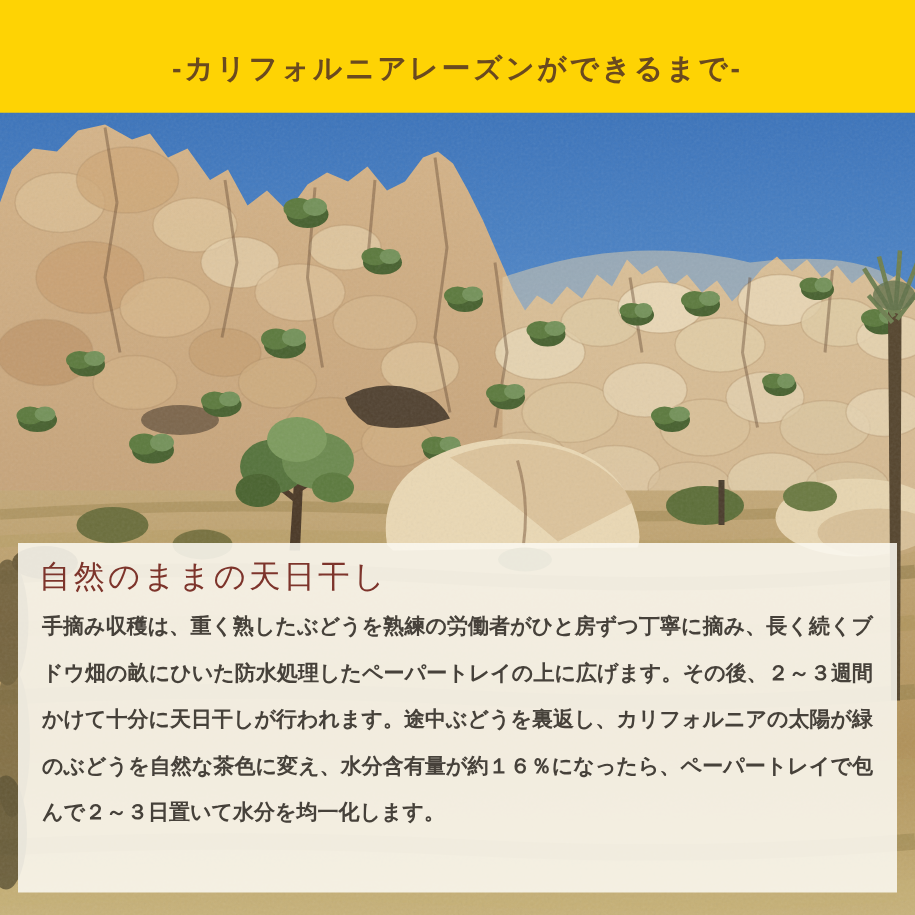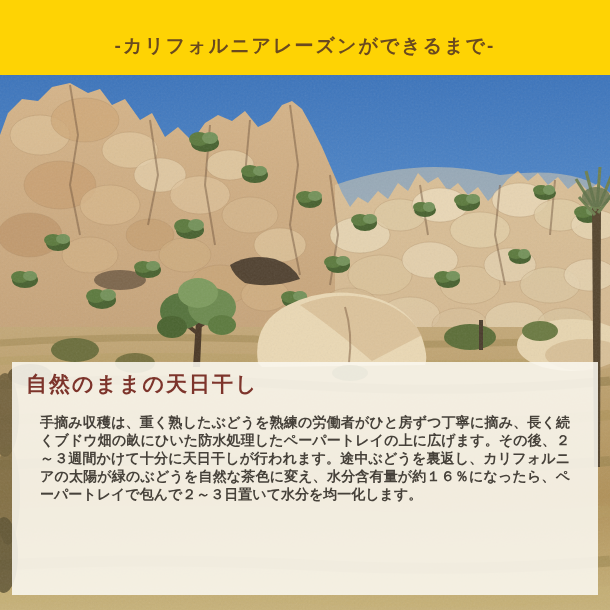--- a/index.html
+++ b/index.html
@@ -15,25 +15,25 @@
     font-size:19px;font-weight:bold;letter-spacing:2px;white-space:nowrap;
   }
   .photo{position:absolute;top:75px;left:0;width:610px;height:535px;}
   .photo svg{display:block;}
   .panel{
     position:absolute;left:12px;right:12px;top:362px;height:233px;
     background:rgba(251,248,240,0.88);
     box-sizing:border-box;padding:6px 12px 0 12px;
   }
   .panel h2{
-    margin:2px 0 5px 2px;font-size:21px;font-weight:bold;letter-spacing:2px;
+    margin:2px 0 5px 2px;font-size:21px;font-weight:normal;letter-spacing:2px;
     font-family:"Liberation Serif","DejaVu Serif",serif;
   }
   .panel p{
-    margin:16px;font-size:14px;line-height:18px;color:#46413a;font-weight:600;
+    margin:4px;font-size:14px;line-height:31px;color:#46413a;font-weight:600;
     letter-spacing:0px;text-align:justify;
     font-family:"Liberation Serif","DejaVu Serif",serif;
   }
 </style>
 </head>
 <body>
 
 <div class="page">
 
   <div class="header" style="background: rgb(254, 211, 4);">

